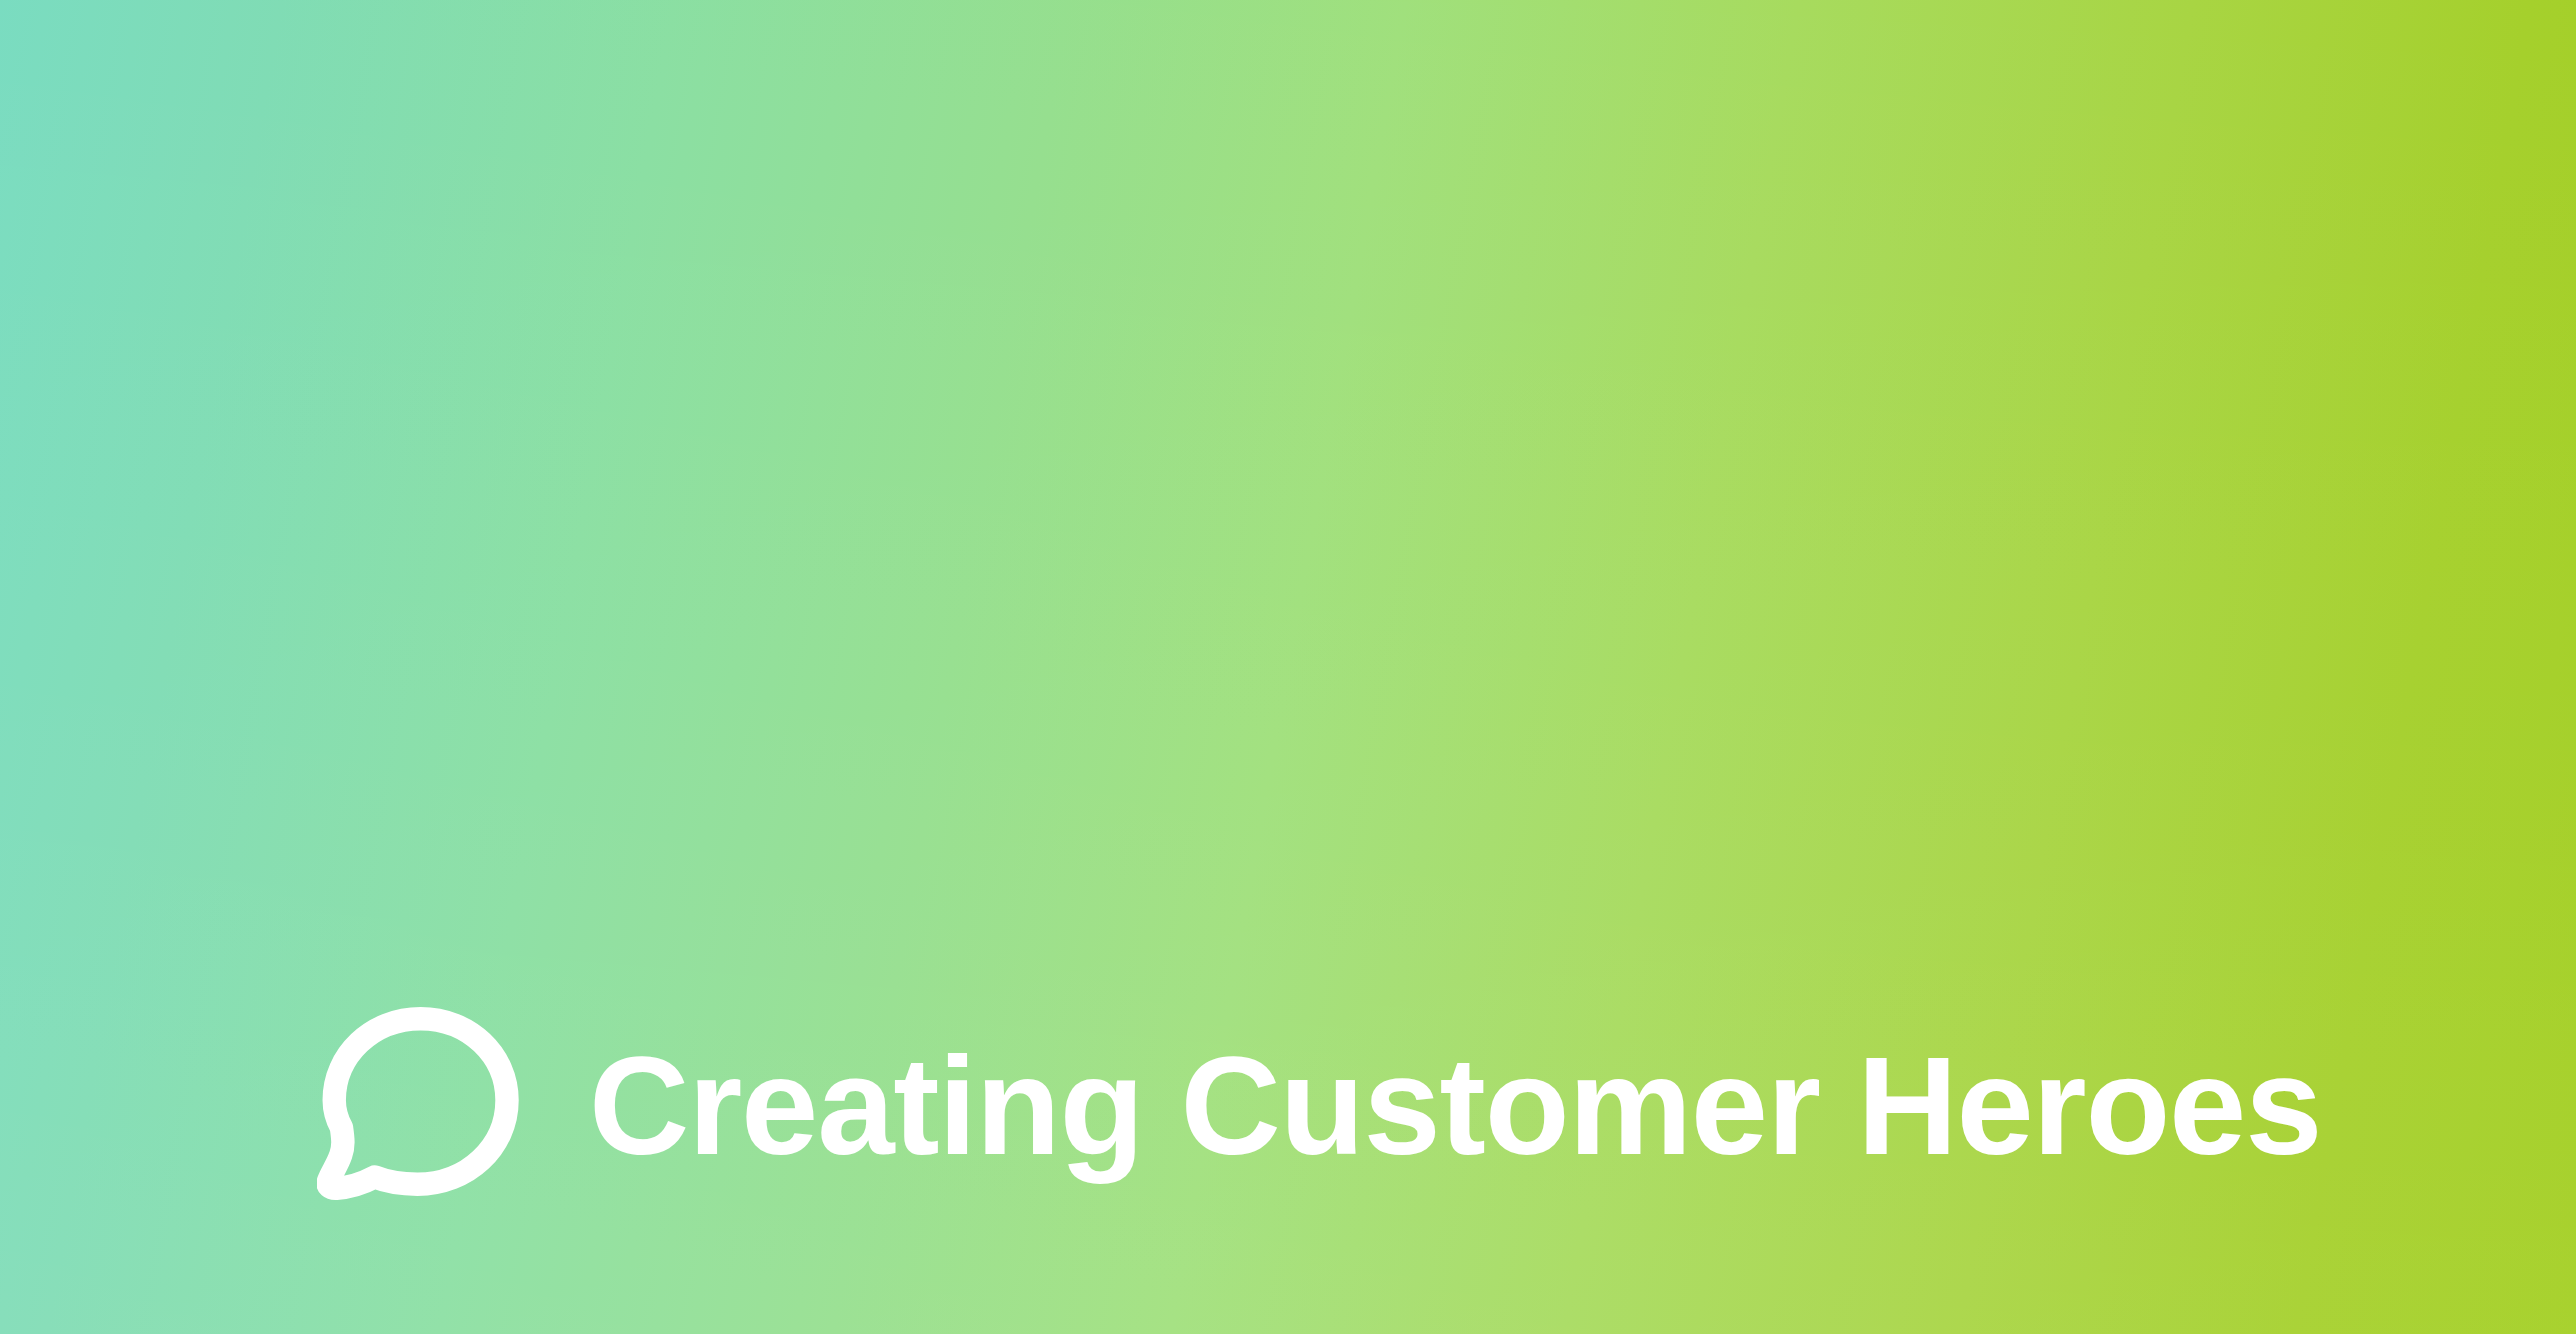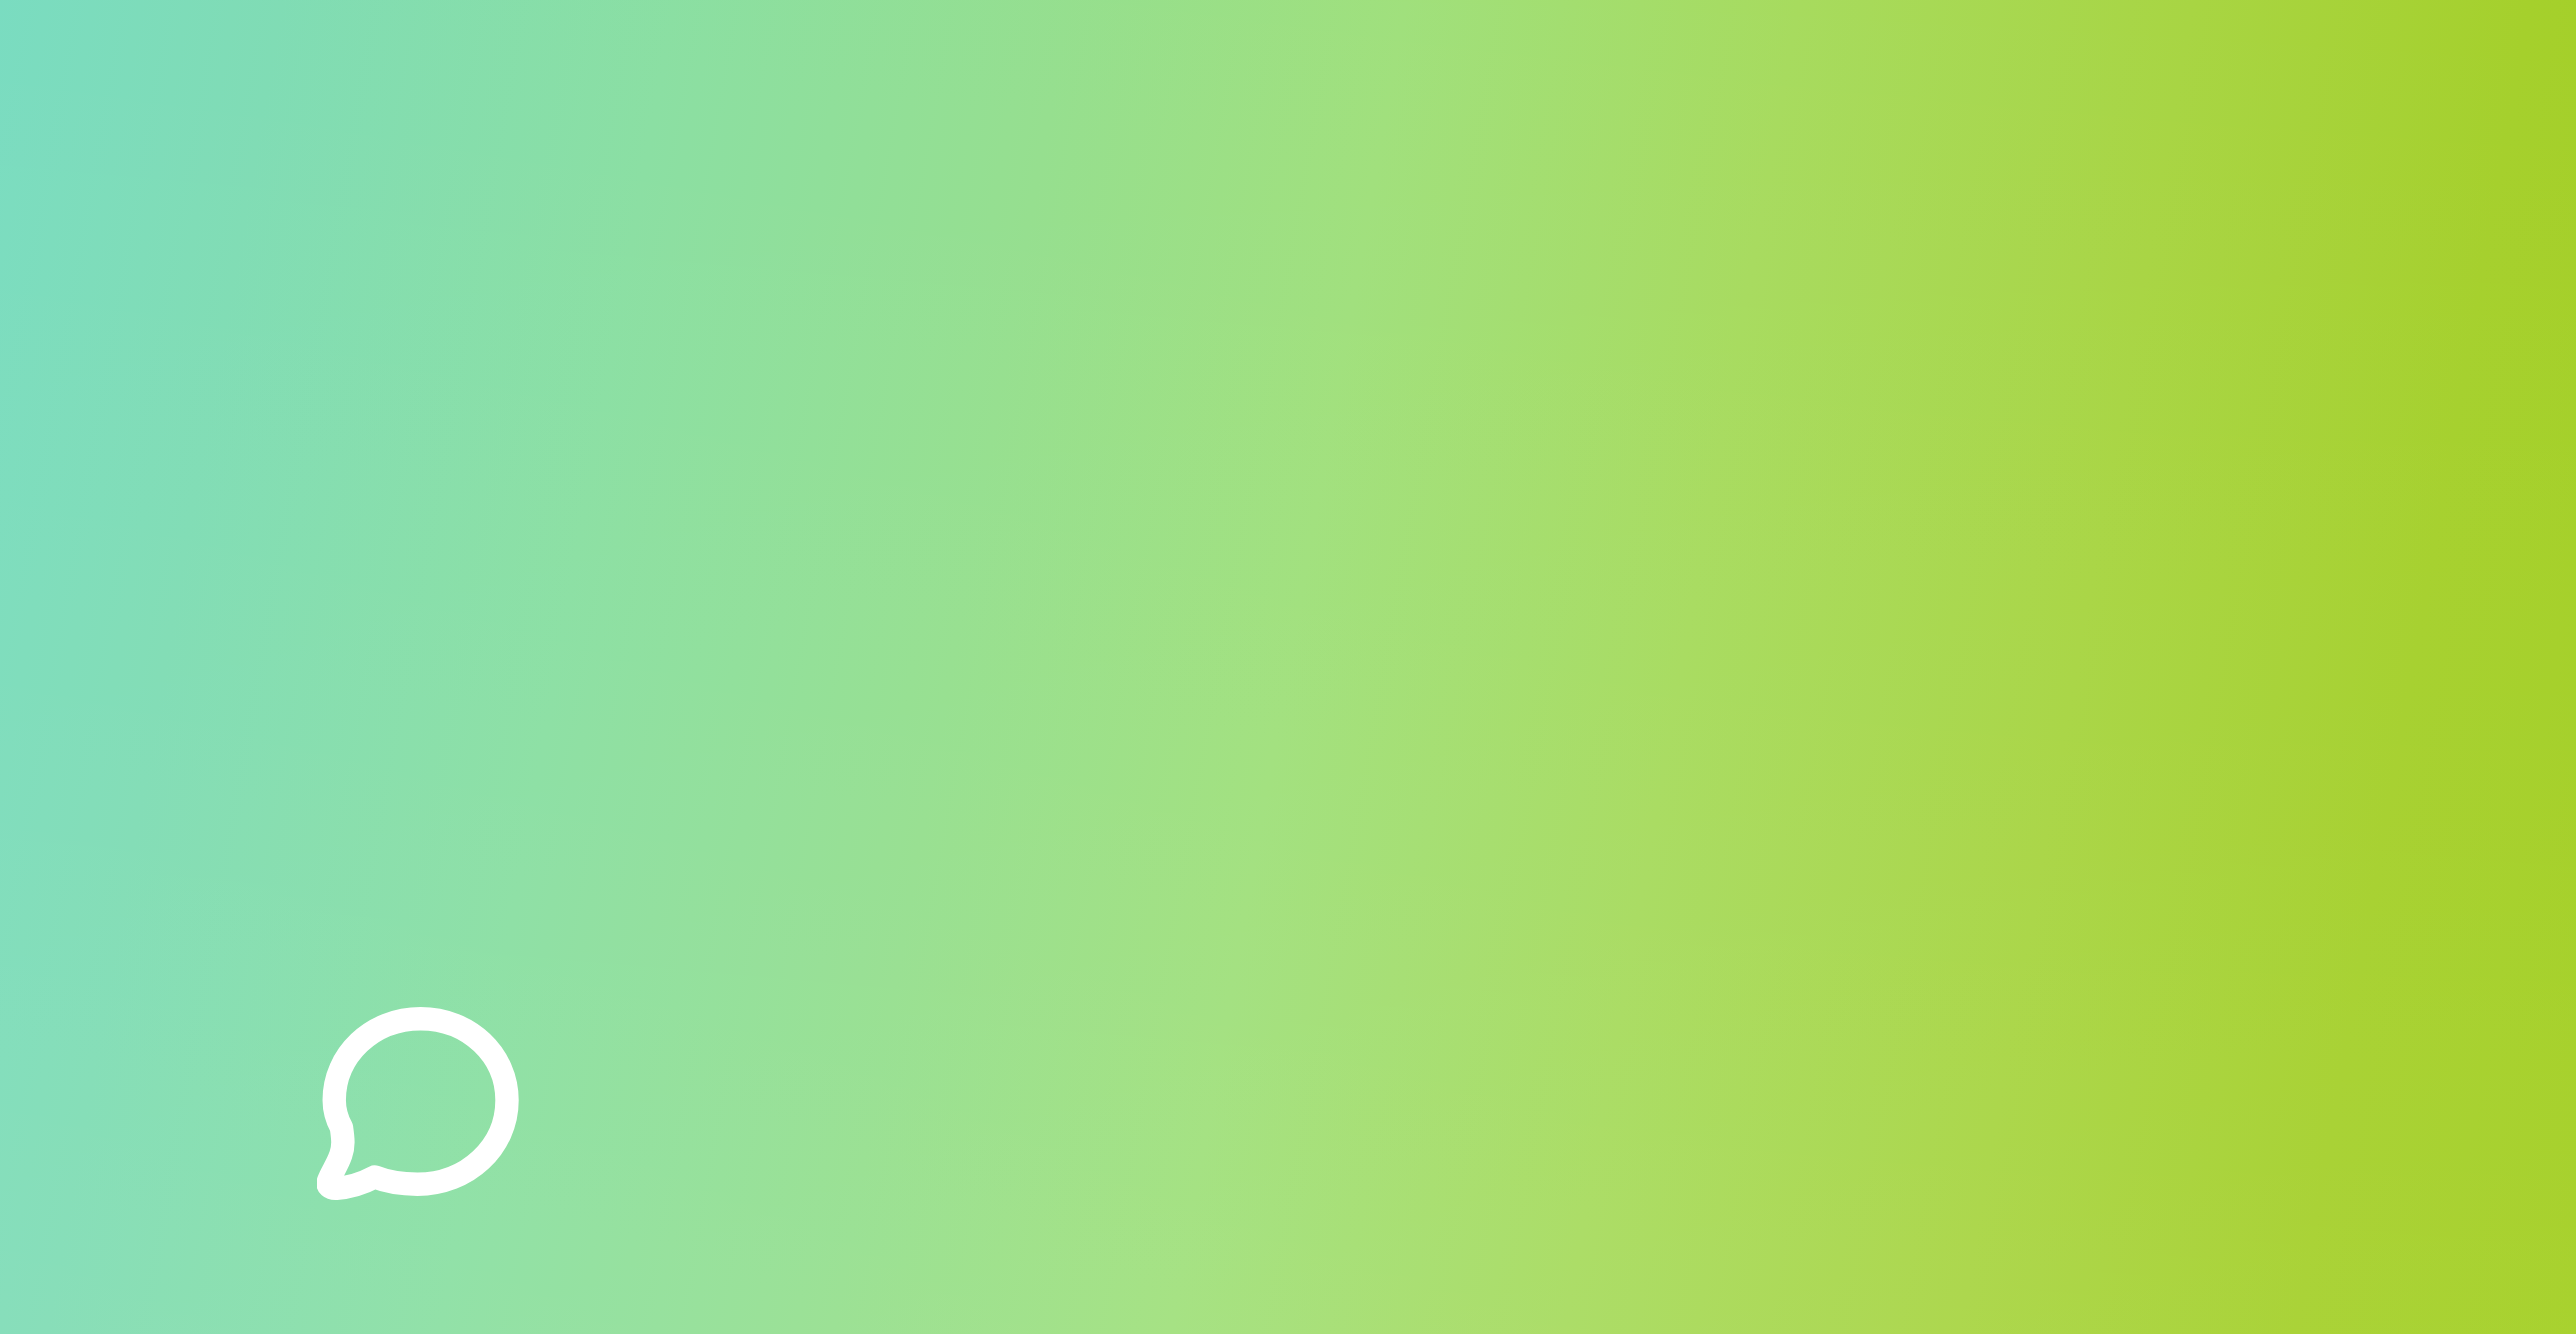--- a/index.html
+++ b/index.html
@@ -88,17 +88,18 @@
                C 235 176 186 222 124 222
                C 104 222 86 219 71 213
                C 56 221 38 226 24 227
                C 16 227.5 12 224 14 218
                C 17 209 25 198 29 186
                C 33 175 32 166 30 152
                C 24 141 21 130 21 118
                C 21 62 68 17 128 17 Z" stroke="#ffffff" stroke-width="29" stroke-linejoin="round" stroke-linecap="round"></path>
     </svg>
 
+    <h1 class="headline">Creating Customer Heroes</h1>
 
   </div>
 
 </div>
 
 
 </body></html>

